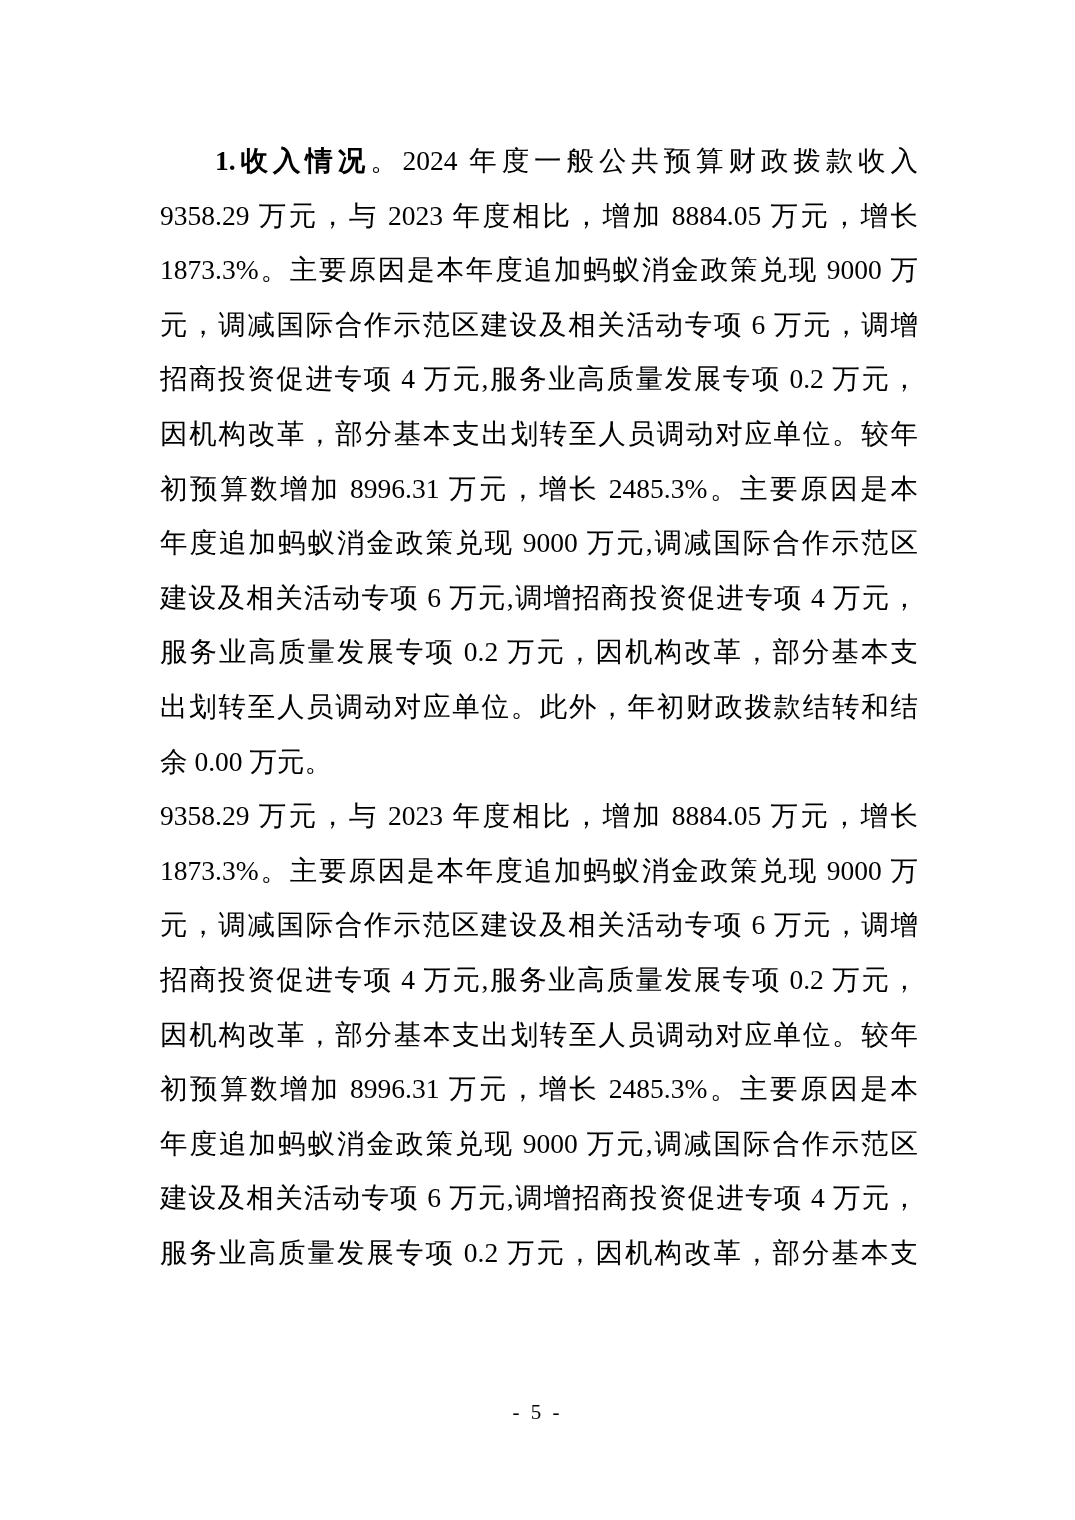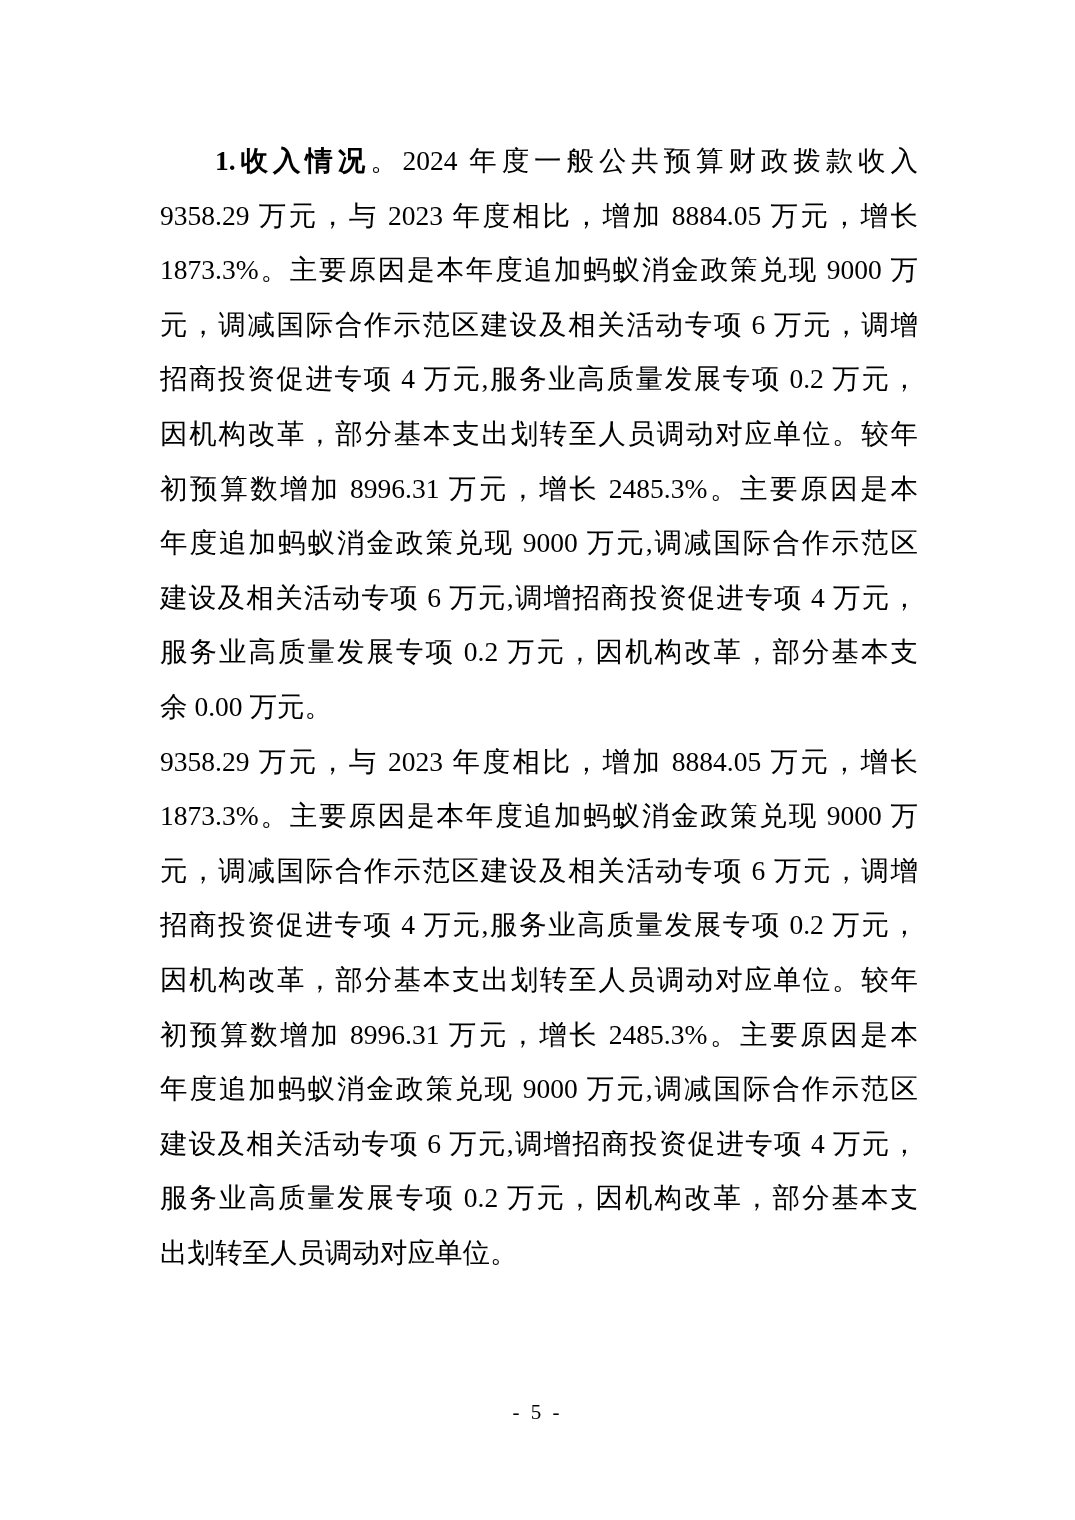--- a/index.html
+++ b/index.html
@@ -60,29 +60,29 @@
     <div class="line heading-line"><span class="heading">1.收入情况</span><span>。2024 年度一般公共预算财政拨款收入</span></div>
     <div class="line">9358.29 万元，与 2023 年度相比，增加 8884.05 万元，增长</div>
     <div class="line">1873.3%。主要原因是本年度追加蚂蚁消金政策兑现 9000 万</div>
     <div class="line">元，调减国际合作示范区建设及相关活动专项 6 万元，调增</div>
     <div class="line">招商投资促进专项 4 万元,服务业高质量发展专项 0.2 万元，</div>
     <div class="line">因机构改革，部分基本支出划转至人员调动对应单位。较年</div>
     <div class="line">初预算数增加 8996.31 万元，增长 2485.3%。主要原因是本</div>
     <div class="line">年度追加蚂蚁消金政策兑现 9000 万元,调减国际合作示范区</div>
     <div class="line">建设及相关活动专项 6 万元,调增招商投资促进专项 4 万元，</div>
     <div class="line">服务业高质量发展专项 0.2 万元，因机构改革，部分基本支</div>
+    <div class="line">出划转至人员调动对应单位。此外，年初财政拨款结转和结</div>
     <div class="line lastline">余 0.00 万元。</div>
 
     <div class="line">9358.29 万元，与 2023 年度相比，增加 8884.05 万元，增长</div>
     <div class="line">1873.3%。主要原因是本年度追加蚂蚁消金政策兑现 9000 万</div>
     <div class="line">元，调减国际合作示范区建设及相关活动专项 6 万元，调增</div>
     <div class="line">招商投资促进专项 4 万元,服务业高质量发展专项 0.2 万元，</div>
     <div class="line">因机构改革，部分基本支出划转至人员调动对应单位。较年</div>
     <div class="line">初预算数增加 8996.31 万元，增长 2485.3%。主要原因是本</div>
     <div class="line">年度追加蚂蚁消金政策兑现 9000 万元,调减国际合作示范区</div>
     <div class="line">建设及相关活动专项 6 万元,调增招商投资促进专项 4 万元，</div>
     <div class="line">服务业高质量发展专项 0.2 万元，因机构改革，部分基本支</div>
-    <div class="line lastline">出划转至人员调动对应单位。</div>
 
   </div>
 
   <div class="footer">- 5 -</div>
 </div>
 
 </body></html>

